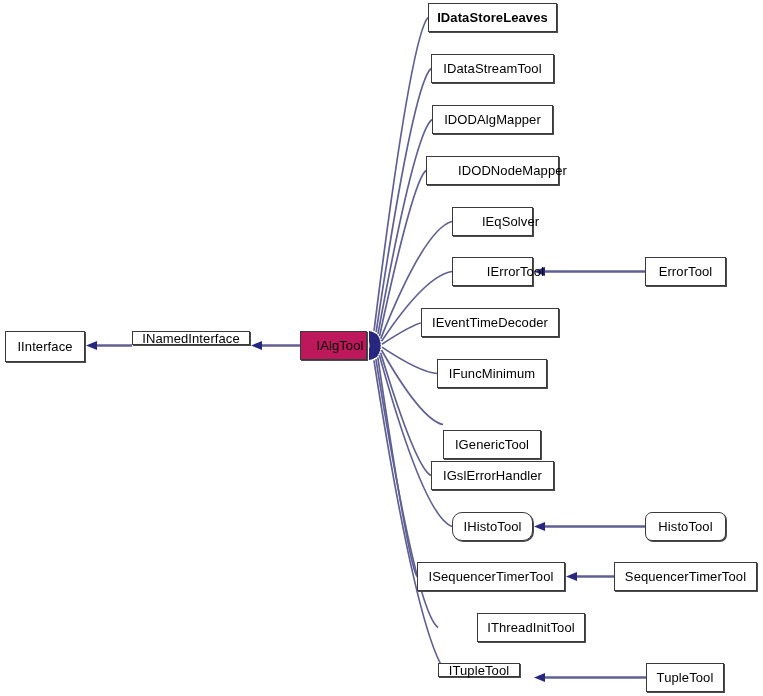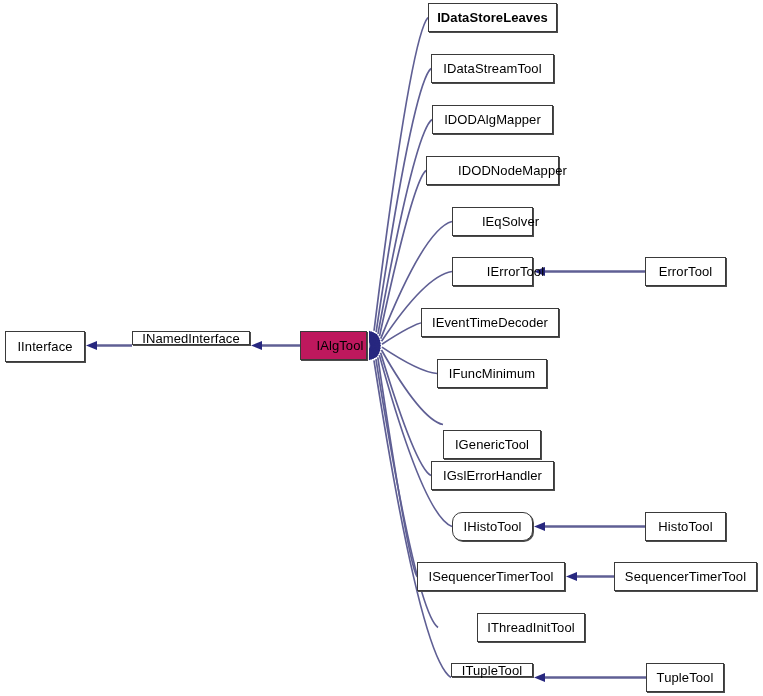--- a/index.html
+++ b/index.html
@@ -136,27 +136,27 @@
     </div>
     <div class="node" style="left: 452px; top: 512px; width: 81px; height: 29px; border-radius: 10px;">
       <span class="label">IHistoTool</span>
     </div>
     <div class="node" style="left: 417px; top: 562px; width: 148px; height: 29px;">
       <span class="label">ISequencerTimerTool</span>
     </div>
     <div class="node" style="left: 438px; top: 613px; width: 108px; height: 29px; margin-left: 39px;">
       <span class="label">IThreadInitTool</span>
     </div>
-    <div class="node" style="left: 451px; top: 663px; width: 82px; height: 14px;">
+    <div class="node" style="left: 438px; top: 663px; width: 82px; height: 14px;">
       <span class="label">ITupleTool</span>
     </div>
     <div class="node" style="left: 645px; top: 257px; width: 81px; height: 29px;">
       <span class="label">ErrorTool</span>
     </div>
-    <div class="node" style="left: 645px; top: 512px; width: 81px; height: 29px;">
+    <div class="node" style="left: 645px; top: 512px; width: 81px; height: 29px; border-radius: 7px;">
       <span class="label">HistoTool</span>
     </div>
     <div class="node" style="left: 614px; top: 562px; width: 143px; height: 29px;">
       <span class="label">SequencerTimerTool</span>
     </div>
     <div class="node" style="left: 646px; top: 663px; width: 78px; height: 29px;">
       <span class="label">TupleTool</span>
     </div>
   </div>
 

